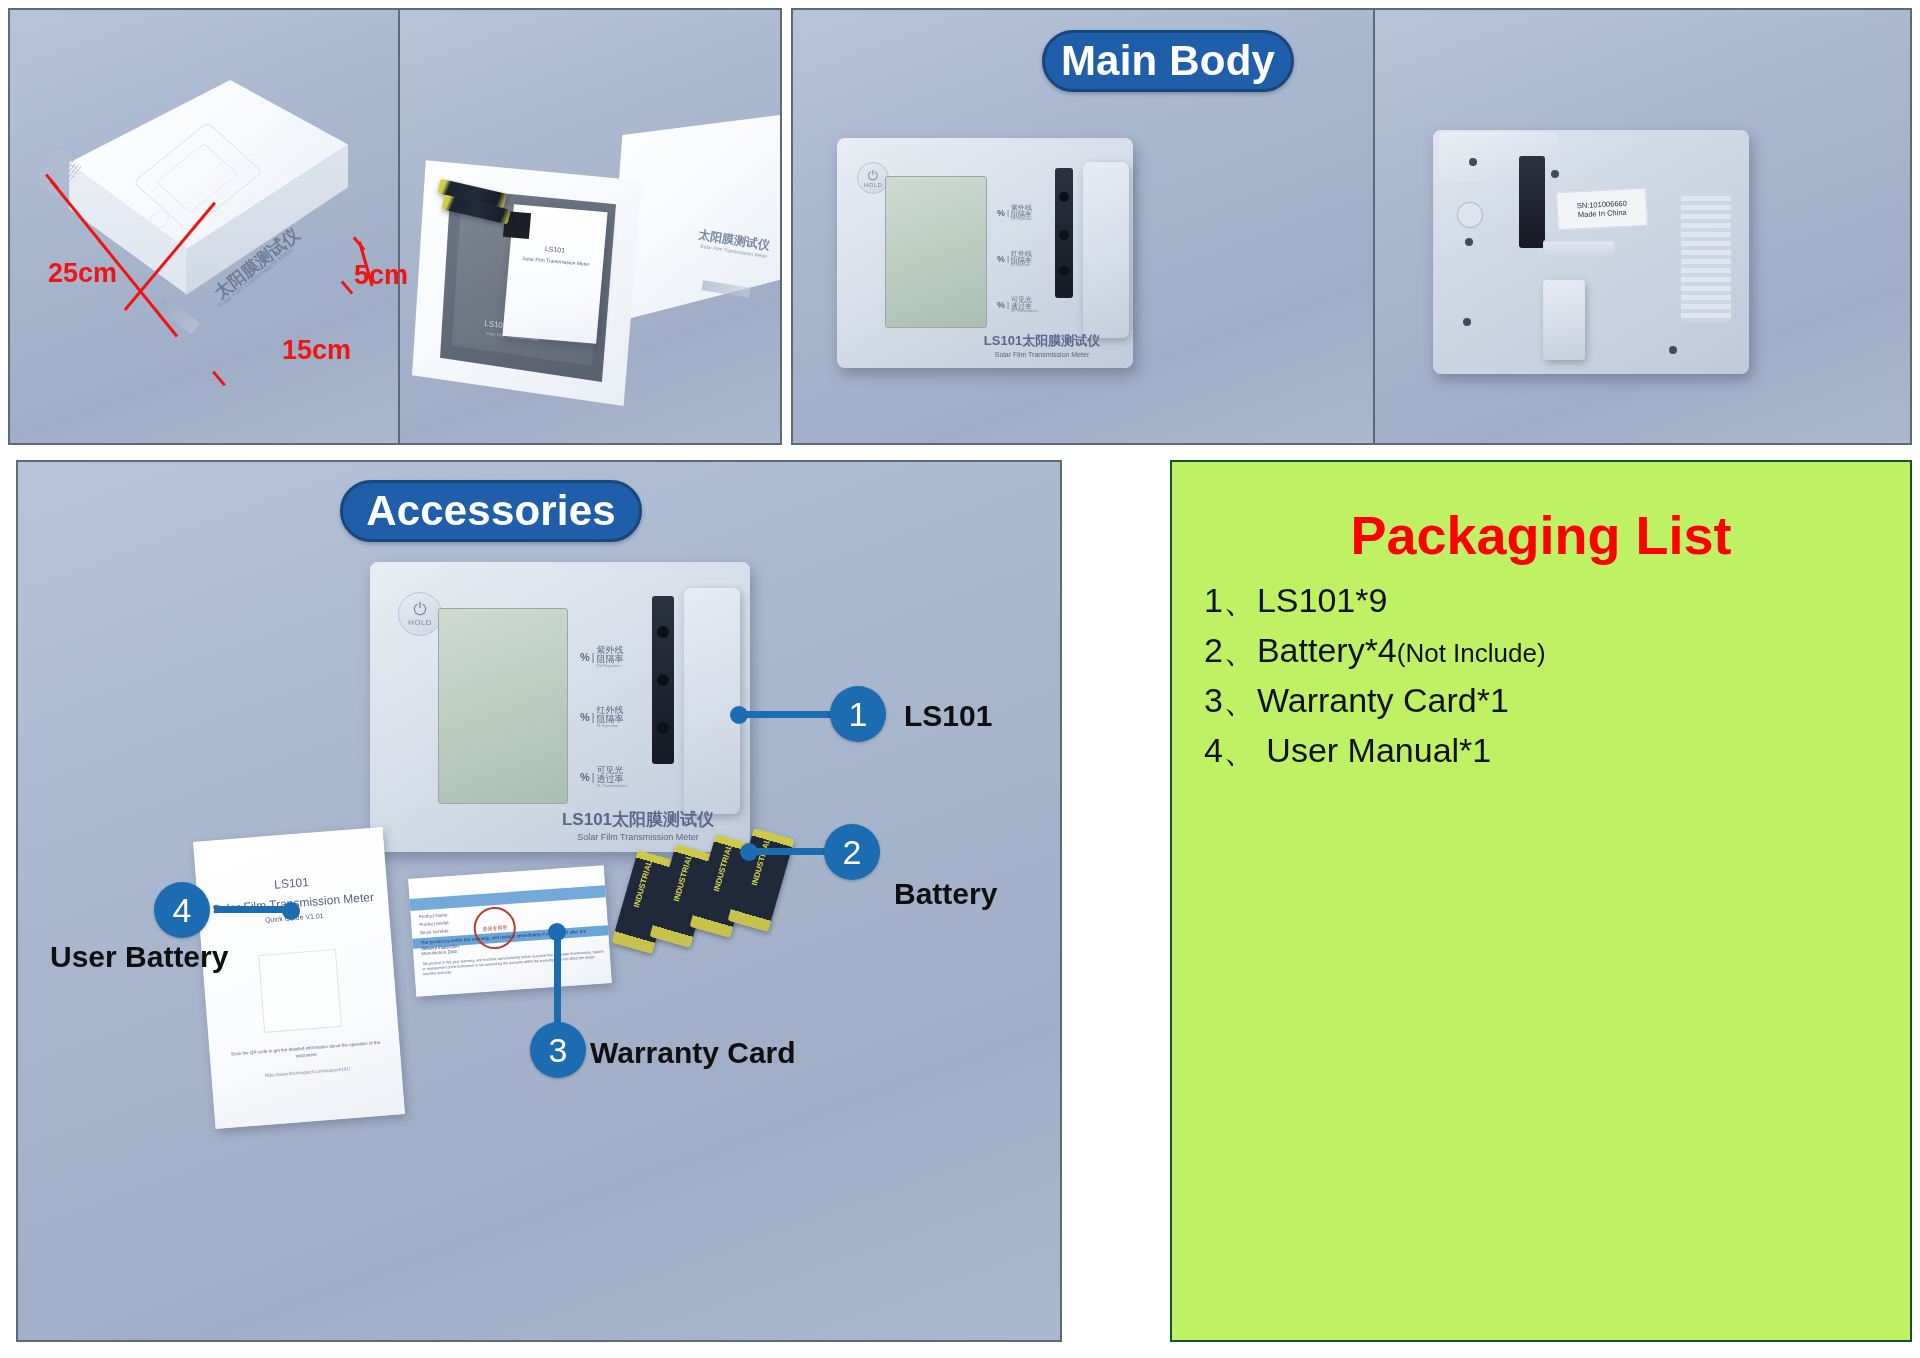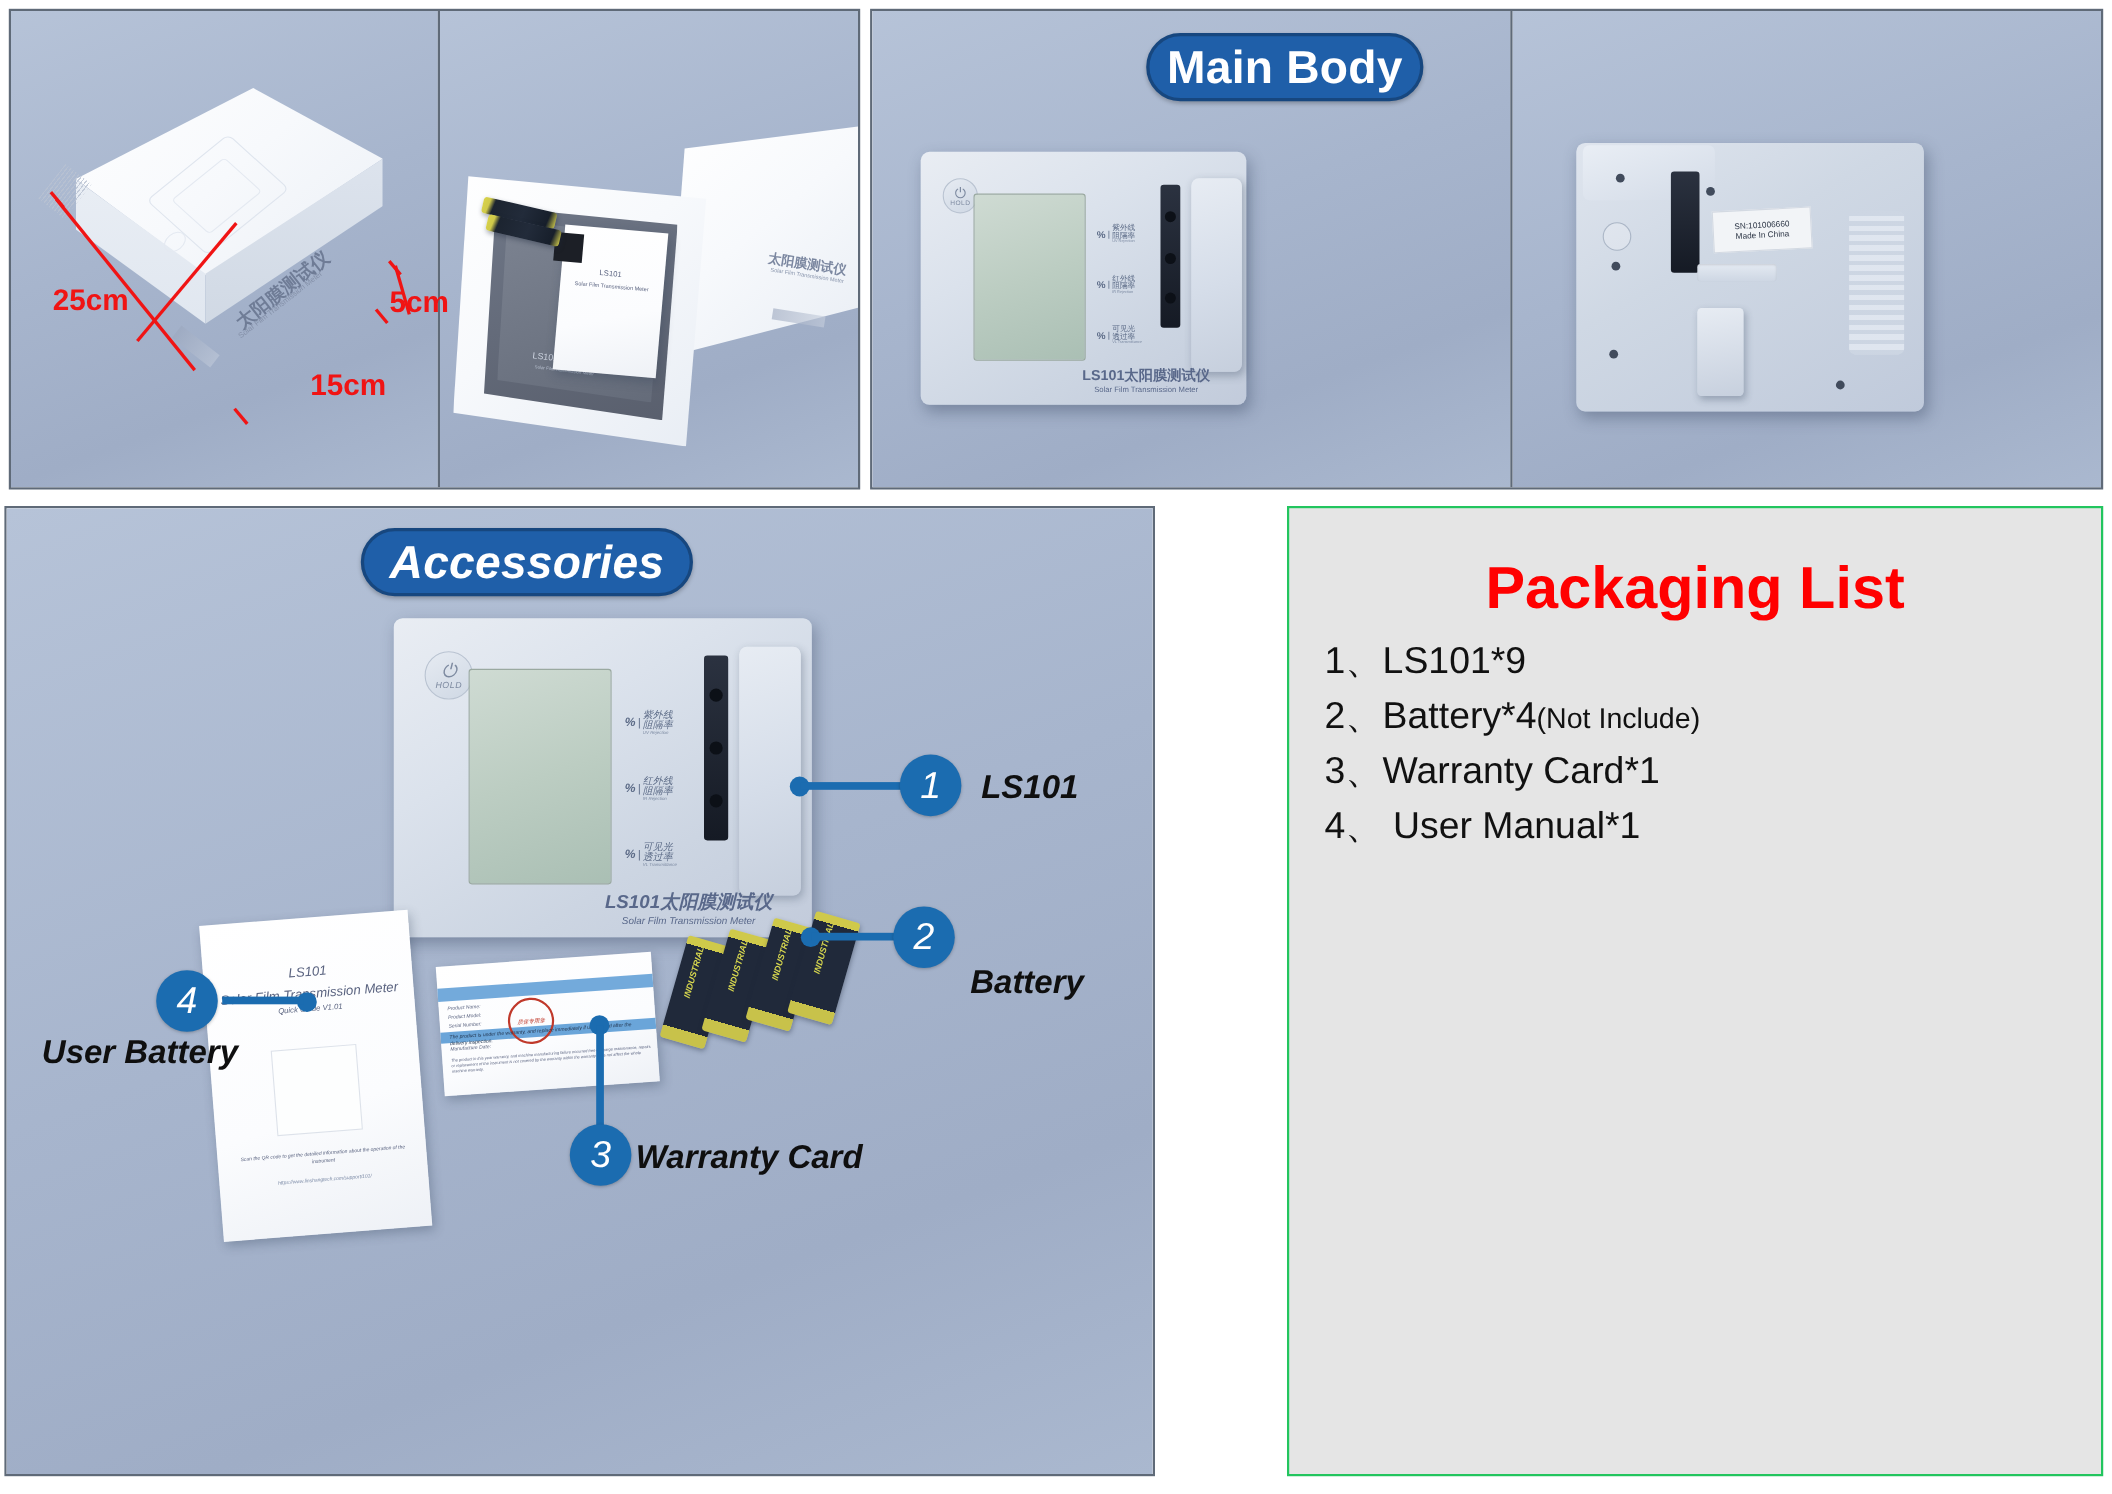--- a/index.html
+++ b/index.html
@@ -126,22 +126,22 @@
     background:#1b6cb0; z-index:24;
   }
   .callout-label {
     position:absolute; color:#0f0f0f; font-weight:bold;
     white-space:nowrap; z-index:25;
   }
 
   
   #pack-panel {
     position:absolute;
-    background:#e5e5e5;
-    border:2px solid #22c55e;
+    background:#bef264;
+    border:2px solid #14532d;
   }
   #pack-title {
     position:absolute; width:100%; text-align:center;
     color:#ff0000; font-weight:bold;
   }
   .pack-item {
     position:absolute; color:#111111; white-space:nowrap;
   }
   .pack-note { font-size:26px; }
 
@@ -366,21 +366,21 @@
       <div style="position:absolute; left:248px; top:62px; width:50px; height:130px;
                   background:repeating-linear-gradient(180deg,#cdd6e3 0 4px,#e2e8f1 4px 9px);
                   border-radius:5px; opacity:.9;"></div>
     </div>
 
     <div class="pill" style="left:249px; top:20px; width:252px; height:62px; font-size:42px;">
       <span>Main Body</span>
     </div>
   </div>
 
-  <div class="panel" id="panel-acc" style="left:4px; top:460px; width:1046px; height:882px;font-style:italic;">
+  <div class="panel" id="panel-acc" style="left:16px; top:460px; width:1046px; height:882px;">
     <div class="photo-bg" style="left:0; right:0;"></div>
 
     <div class="pill" style="left:322px; top:18px; width:302px; height:62px; font-size:42px;">
       <span>Accessories</span>
     </div>
 
     <div class="device" style="left:352px; top:100px; width:380px; height:290px;">
       <div class="pwr-btn" style="left:28px; top:30px; width:44px; height:44px;">
         <span style="font-size:17px; line-height:1;">⏻</span>
         <span style="font-size:8px; letter-spacing:.5px;">HOLD</span>

